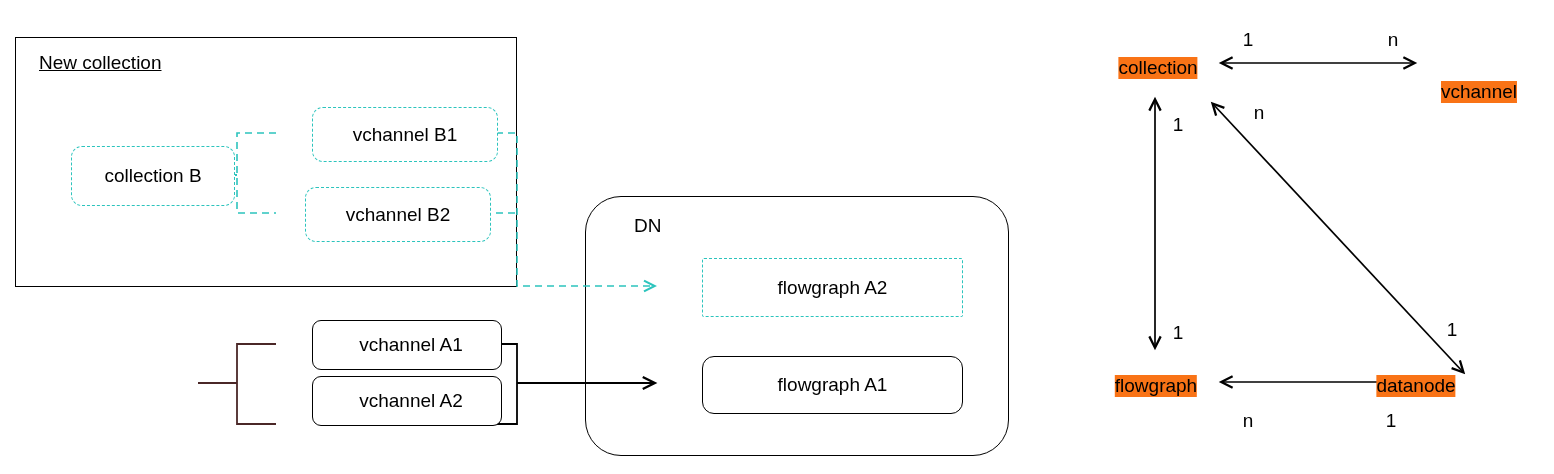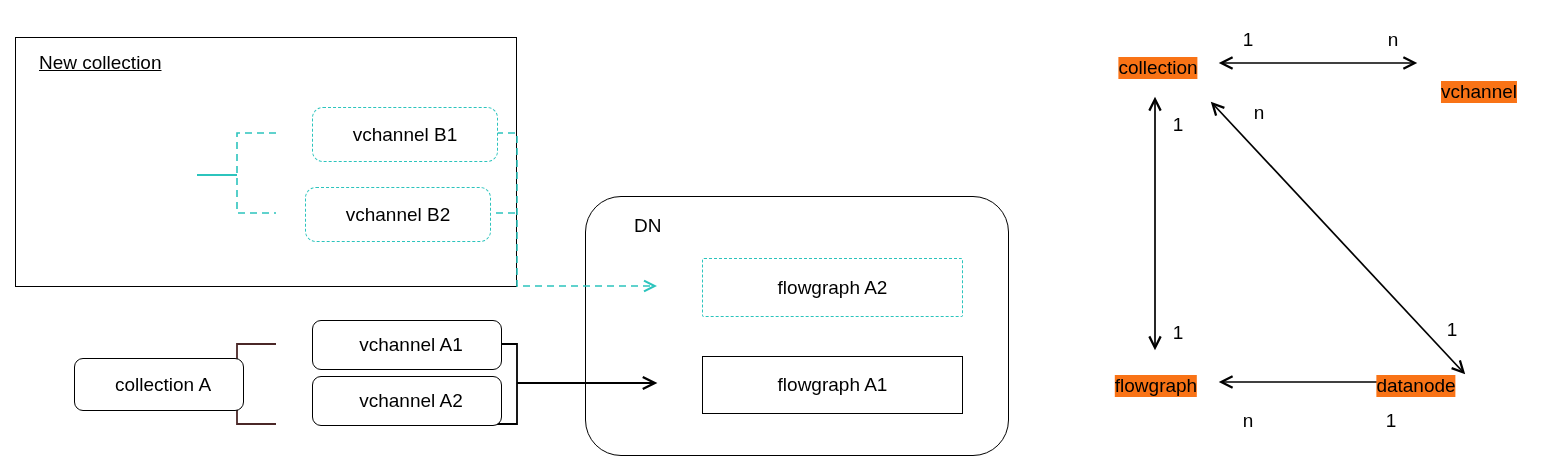--- a/index.html
+++ b/index.html
@@ -31,21 +31,21 @@
     align-items: center;
     justify-content: center;
     font-size: 19px;
     background: #ffffff;
     white-space: nowrap;
     margin-left: 36px;
   }
   .solid-rounded  { border: 1.6px solid #000; border-radius: 9px; padding-left: 8px; }
   .teal-dashed-rounded { border: 1.6px dashed #2cc4bd; border-radius: 11px; }
   .teal-dashed-square  { border: 1.6px dashed #2cc4bd; border-radius: 2px; }
-  .solid-square   { border: 1.6px solid #000; border-radius: 0; }
+  .solid-square   { border: 1.6px solid #000; border-radius: 12px; }
 
   .entity {
     position: absolute;
     font-size: 19px;
     transform: translate(-50%, -50%);
     white-space: nowrap;
     background: #f97316;
   }
   .card {
     position: absolute;
@@ -88,30 +88,30 @@
 
     <path d="M456,344 L517,344 L517,424 L456,424" stroke="#000000" stroke-width="1.8" fill="none"></path>
     <path d="M517,383 L654,383" stroke="#000000" stroke-width="1.8" fill="none" marker-end="url(#arrow-black)"></path>
 
     <path d="M1222,63 L1414,63" stroke="#000000" stroke-width="1.7" fill="none" marker-start="url(#arrow-black)" marker-end="url(#arrow-black)"></path>
     <path d="M1155,100 L1155,347" stroke="#000000" stroke-width="1.7" fill="none" marker-start="url(#arrow-black)" marker-end="url(#arrow-black)"></path>
     <path d="M1213,104 L1463,372" stroke="#000000" stroke-width="1.7" fill="none" marker-start="url(#arrow-black)" marker-end="url(#arrow-black)"></path>
     <path d="M1222,382 L1410,382" stroke="#000000" stroke-width="1.7" fill="none" marker-start="url(#arrow-black)" marker-end="url(#arrow-black)"></path>
   </svg>
 
+  <div class="box teal-dashed-rounded" style="left:35px; top:146px; width:162px; height:58px;">collection B</div>
 
   <div class="box teal-dashed-rounded" style="left:276px; top:107px; width:184px; height:53px;">vchannel B1</div>
 
   <div class="box teal-dashed-rounded" style="left:269px; top:187px; width:184px; height:53px;">vchannel B2</div>
 
   <div class="box teal-dashed-square" style="left:666px; top:258px; width:259px; height:57px;">flowgraph A2</div>
 
   <div class="box solid-square" style="left:666px; top:356px; width:259px; height:56px;">flowgraph A1</div>
 
-  <div class="box solid-rounded" style="left:38px; top:358px; width:160px; height:51px;">collection A</div>
 
   <div class="box solid-rounded" style="left:276px; top:320px; width:180px; height:48px;">vchannel A1</div>
 
   <div class="box solid-rounded" style="left:276px; top:376px; width:180px; height:48px;">vchannel A2</div>
 
   <div class="entity" style="left:1158px; top:68px;">collection</div>
   <div class="entity" style="left:1479px; top:68px;margin-top:24px;">vchannel</div>
   <div class="entity" style="left:1156px; top:386px;">flowgraph</div>
   <div class="entity" style="left:1416px; top:386px;">datanode</div>
 

